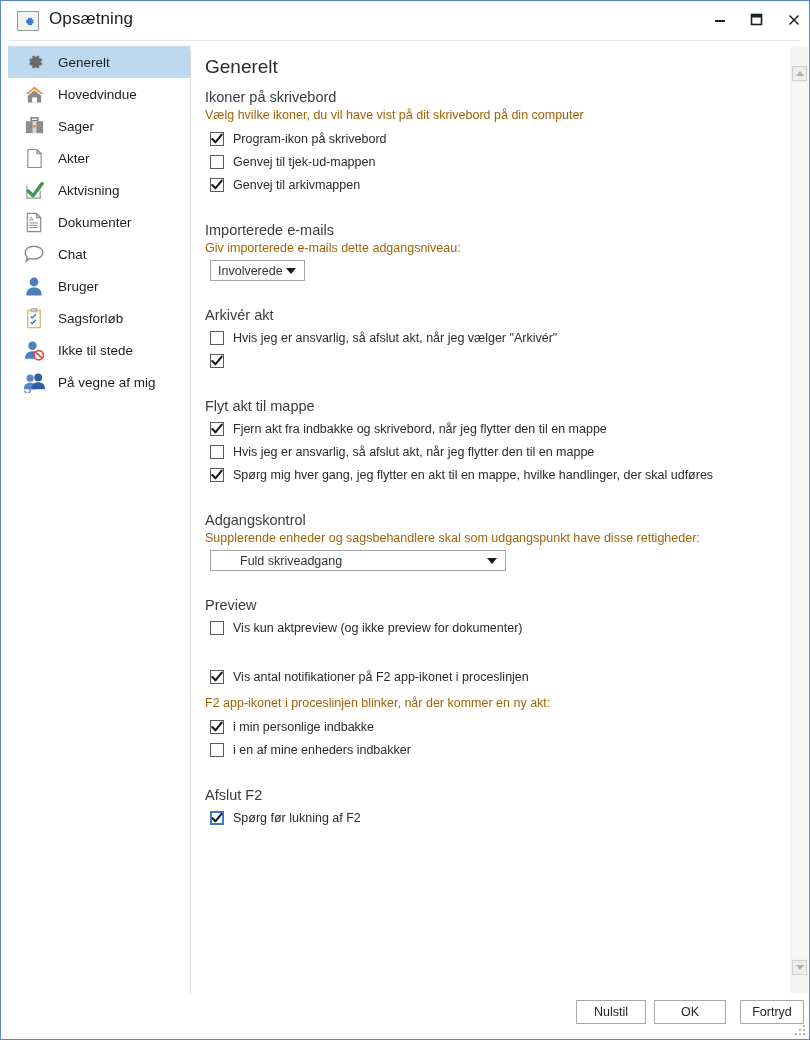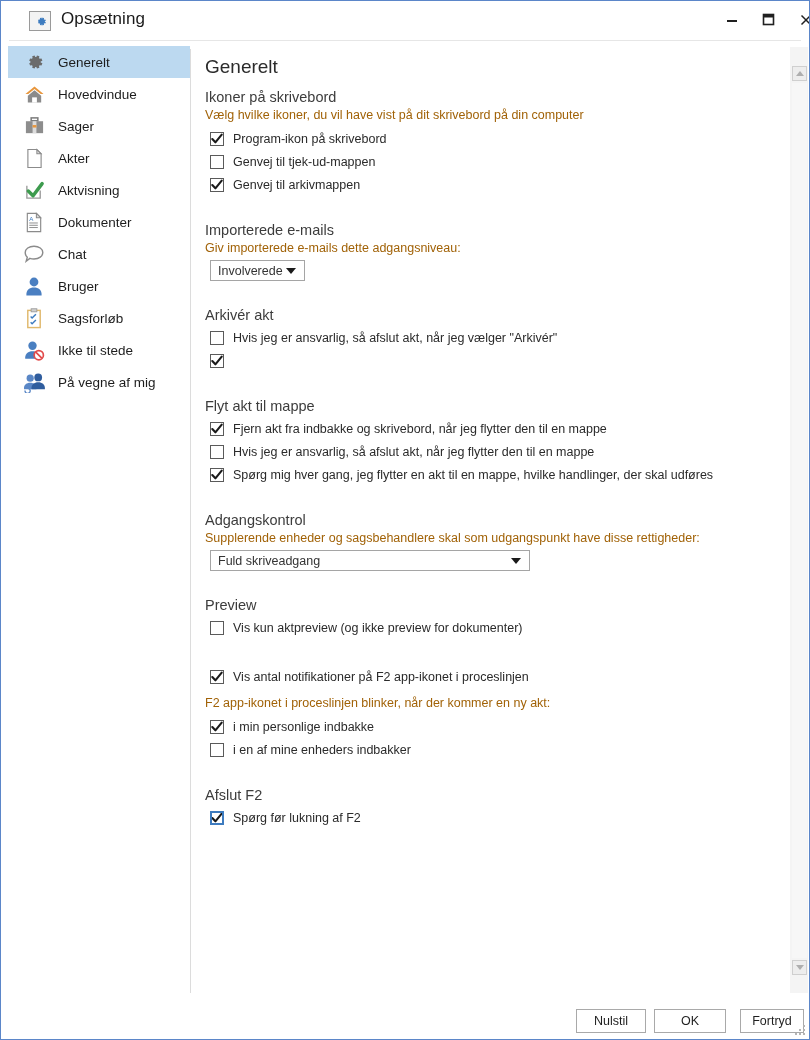--- a/index.html
+++ b/index.html
@@ -14,21 +14,21 @@
     position: relative;
     width: 810px; height: 1040px;
     background: #ffffff;
     border: 1px solid #5b86c9;
     border-top-width: 1px;
     overflow: hidden;
   }
 
   
   #titlebar {
-    position: absolute; left: 12px; top: 0;
+    position: absolute; left: 0; top: 0;
     width: 744px; height: 39px;
     background: #ffffff;
   }
   #title-icon {
     position: absolute; left: 16px; top: 10px;
     width: 22px; height: 20px;
     border: 1px solid #9a9a9a;
     background: #f3f3f3;
     display: flex; align-items: center; justify-content: center;
   }
@@ -142,21 +142,21 @@
   .dropdown {
     position: relative;
     height: 21px;
     border: 1px solid #a5a5a5;
     background: #ffffff;
     display: flex; align-items: center;
     margin-left: 5px;
     cursor: default;
   }
   .dd-small { width: 95px; }
-  .dd-large { width: 320px; }
+  .dd-large { width: 296px; padding-left: 22px; }
   .dd-value {
     font-size: 12.5px; color: #333333;
     margin-left: 7px;
     white-space: nowrap;
   }
   .dd-arrow {
     position: absolute; right: 8px; top: 50%;
     transform: translateY(-50%);
     width: 0; height: 0;
     border-left: 5px solid transparent;
@@ -198,21 +198,21 @@
     background: #f7f7f7;
   }
 
   
   #footer {
     position: absolute; left: 1px; bottom: 1px;
     width: 806px; height: 45px;
     background: #ffffff;
   }
   .foot-btn {
-    position: absolute; top: 16px;
+    position: absolute; top: 7px;
     height: 24px;
     border: 1px solid #a9a9a9;
     background: #ffffff;
     font-size: 12.5px;
     color: #1f1f1f;
     display: flex; align-items: center; justify-content: center;
     cursor: default;
     font-family: "Liberation Sans", sans-serif;
   }
   #btn-nulstil { right: 162px; width: 70px; }

